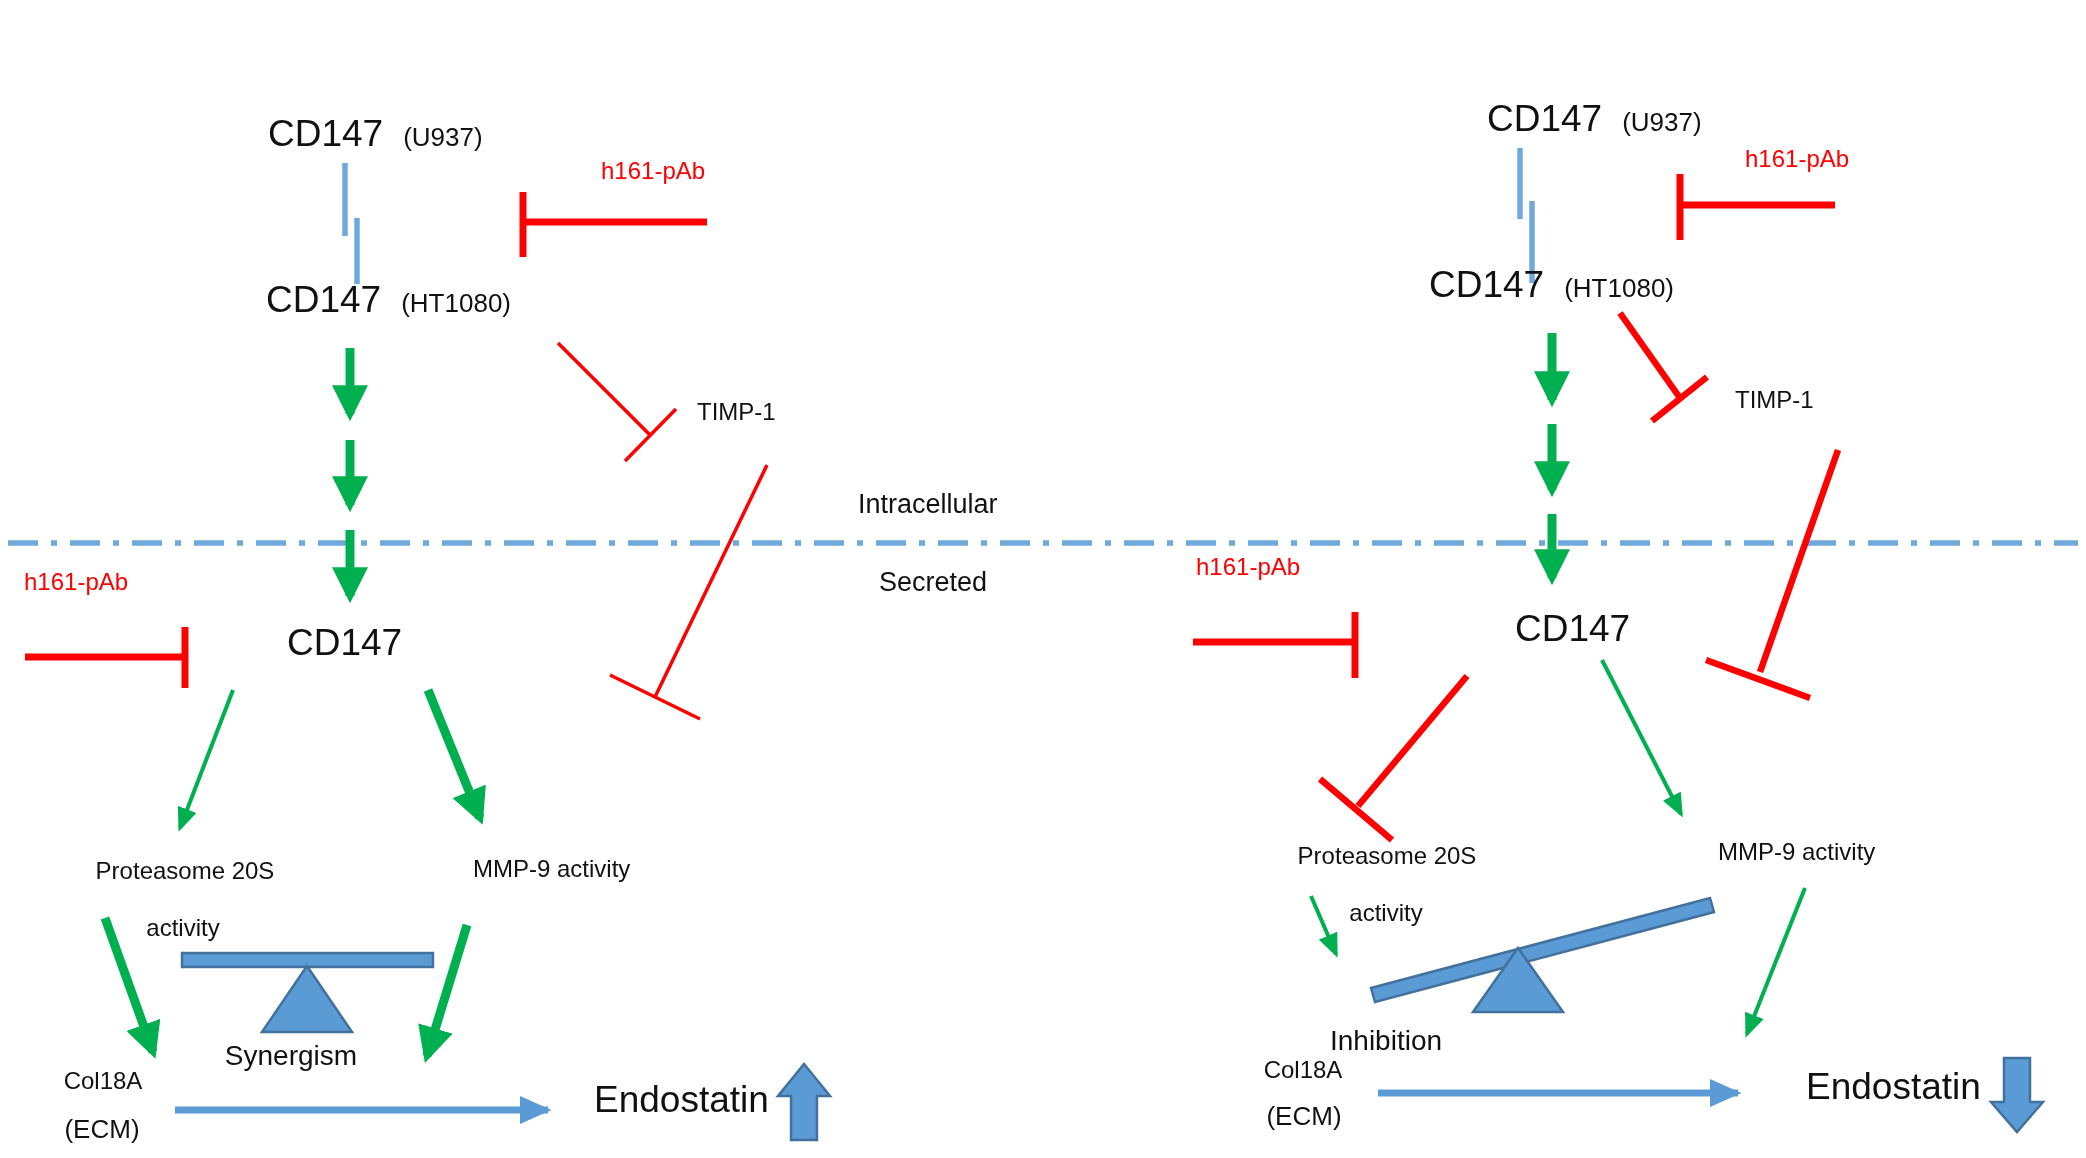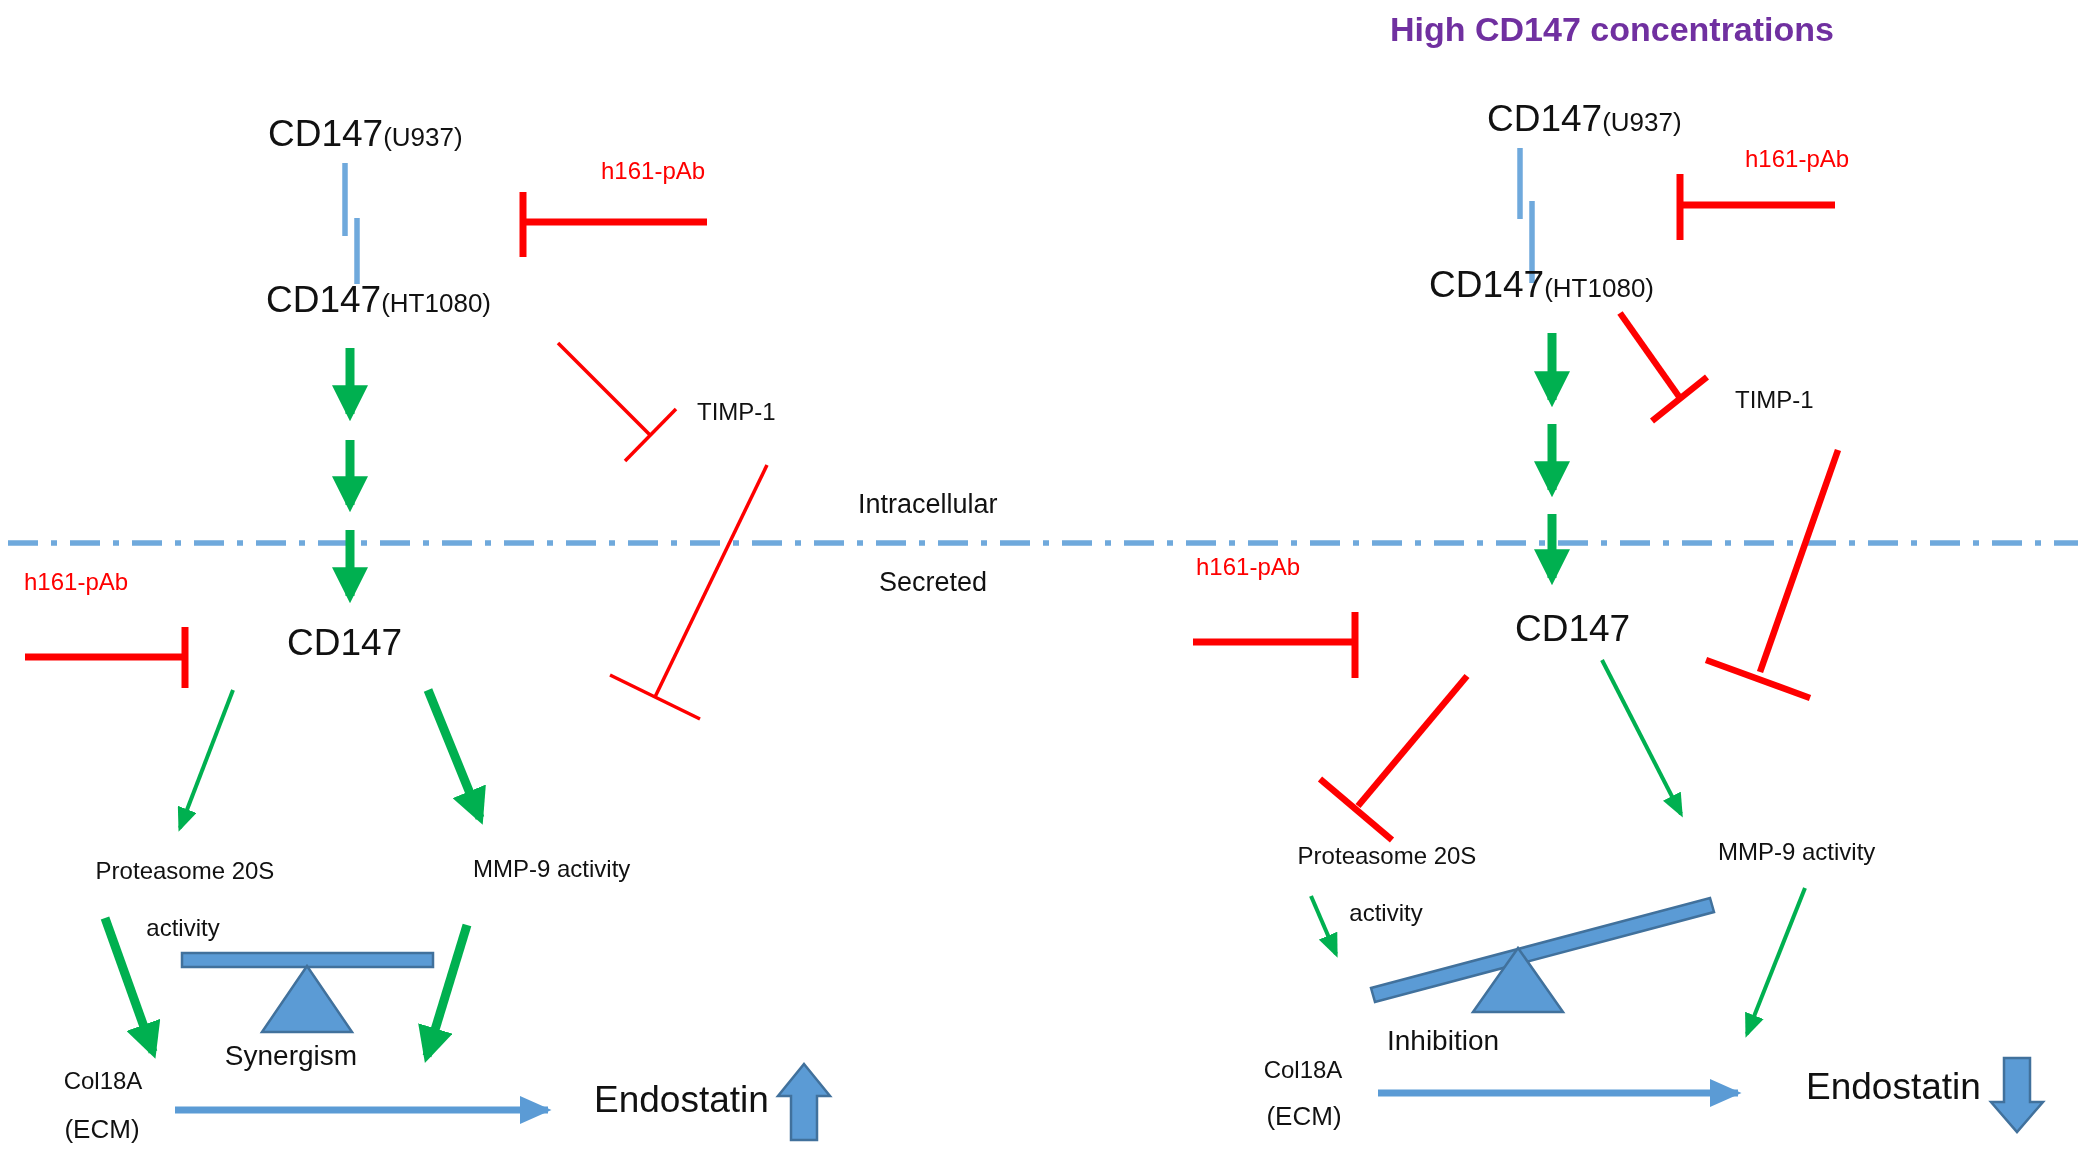--- a/index.html
+++ b/index.html
@@ -8,21 +8,21 @@
   #connector-layer{position:absolute;left:0;top:0;width:2086px;height:1158px;}
   .lbl{position:absolute;white-space:nowrap;line-height:1.05;color:var(--black);}
   .center{transform:translateX(-50%);}
   .title{font-size:34px;font-weight:bold;color:var(--purple);}
   .big{font-size:37px;}
   .mid{font-size:24px;}
   .sub{font-size:26px;}
   .small{font-size:27px;}
   .bal{font-size:28px;}
   .red-text{color:var(--red);}
-  .pair .sub{margin-left:0;}
+  .pair .sub{margin-left:20px;}
   
   .s-red{stroke:var(--red);fill:none;}
   .s-green{stroke:var(--green);fill:none;}
   .s-blue{stroke:var(--blue);fill:none;}
   .s-mem{stroke:var(--membrane-blue);fill:none;}
   .w3{stroke-width:3.5;}
   .w4{stroke-width:4;}
   .w5{stroke-width:5.5;}
   .w6{stroke-width:6.5;}
   .w7{stroke-width:7;}
@@ -144,21 +144,20 @@
 
   <div class="lbl mid" style="left:473px;top:856px;">MMP-9 activity</div>
 
   <div class="lbl bal center" style="left:291px;top:1041px;">Synergism</div>
 
   <div class="lbl mid center" style="left:103px;top:1068px;">Col18A</div>
   <div class="lbl sub center" style="left:102px;top:1116px;">(ECM)</div>
 
   <div class="lbl big" style="left:594px;top:1081px;">Endostatin</div>
 
-  <div class="lbl title center" style="left:1612px;top:12px;">High CD147 concentrations</div>
 
   <div class="lbl pair" style="left:1487px;top:100px;">
     <span class="big">CD147</span><span class="sub">(U937)</span>
   </div>
 
   <div class="lbl mid red-text" style="left:1745px;top:146px;">h161-pAb</div>
 
   <div class="lbl pair" style="left:1429px;top:266px;">
     <span class="big">CD147</span><span class="sub">(HT1080)</span>
   </div>
@@ -167,20 +166,20 @@
 
   <div class="lbl mid red-text" style="left:1196px;top:554px;">h161-pAb</div>
 
   <div class="lbl big" style="left:1515px;top:610px;">CD147</div>
 
   <div class="lbl mid center" style="left:1387px;top:843px;">Proteasome 20S</div>
   <div class="lbl mid center" style="left:1386px;top:900px;">activity</div>
 
   <div class="lbl mid" style="left:1718px;top:839px;">MMP-9 activity</div>
 
-  <div class="lbl bal center" style="left:1443px;top:1026px;">Inhibition</div>
+  <div class="lbl bal center" style="left:1386px;top:1026px;">Inhibition</div>
 
   <div class="lbl mid center" style="left:1303px;top:1057px;">Col18A</div>
   <div class="lbl sub center" style="left:1304px;top:1103px;">(ECM)</div>
 
   <div class="lbl big" style="left:1806px;top:1068px;">Endostatin</div>
 
 </div>
 
 </body></html>

